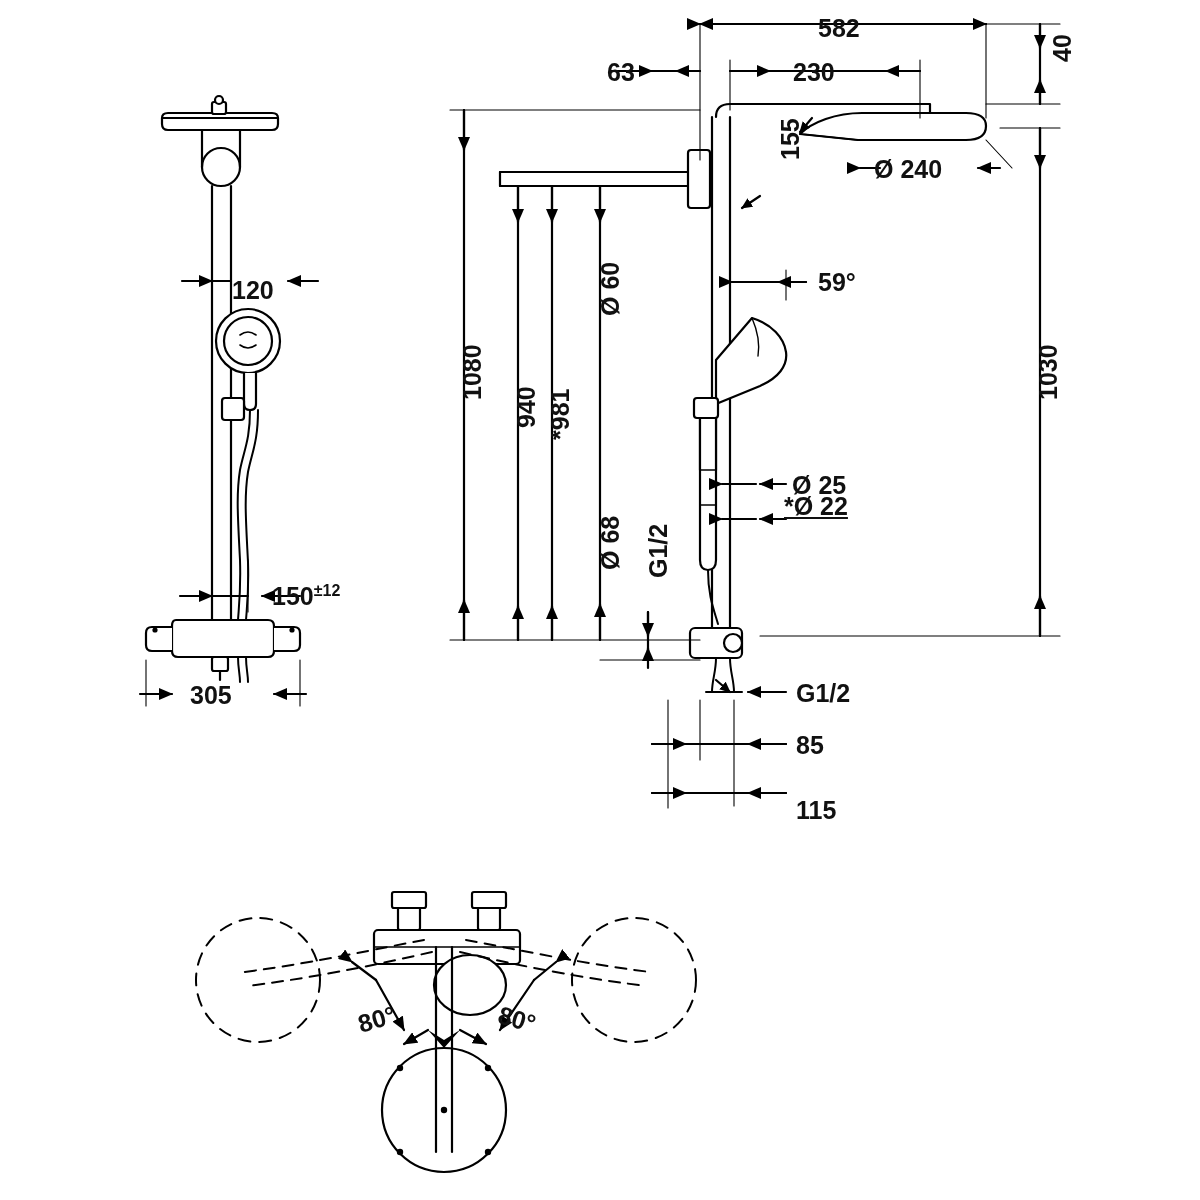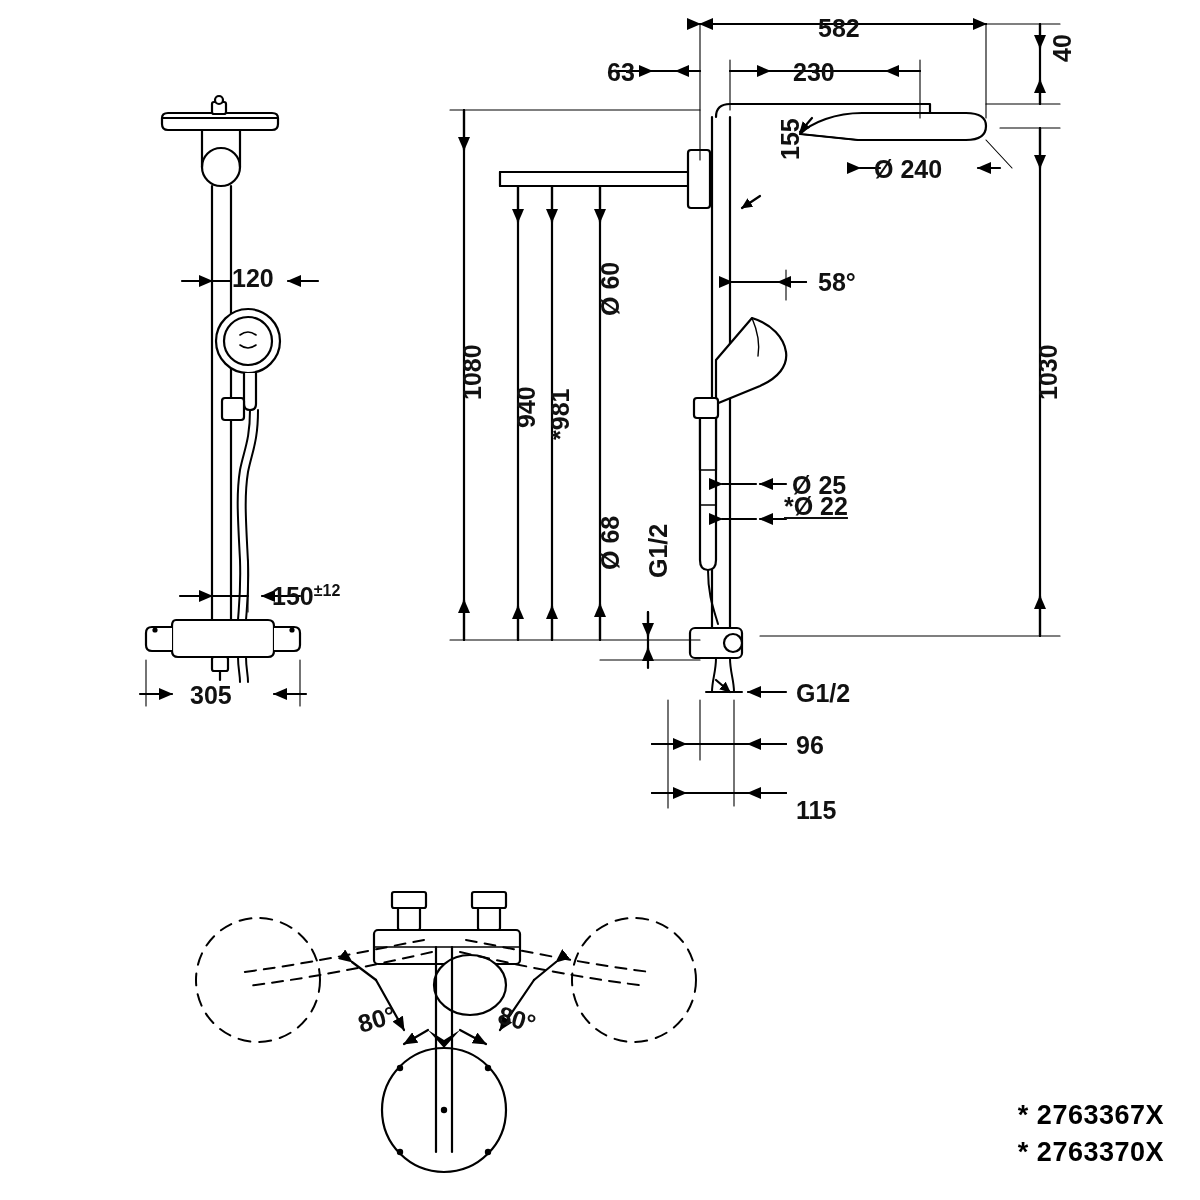--- a/index.html
+++ b/index.html
@@ -229,49 +229,45 @@
     <line x1="352" y1="962" x2="376" y2="980" marker-start="url(#ar)"></line>
     <line x1="376" y1="980" x2="404" y2="1030" marker-end="url(#ar)"></line>
     <line x1="556" y1="962" x2="534" y2="980" marker-start="url(#ar)"></line>
     <line x1="534" y1="980" x2="500" y2="1030" marker-end="url(#ar)"></line>
     <line x1="428" y1="1030" x2="404" y2="1044" marker-end="url(#ar)"></line>
     <line x1="460" y1="1030" x2="486" y2="1044" marker-end="url(#ar)"></line>
     <path d="M428,1030 L444,1048 L460,1030 L444,1040 Z" fill="#000" stroke="none"></path>
   </g>
 </svg>
 
-<div class="lbl" style="left:232px;top:264px;text-align:center;">120</div>
+<div class="lbl" style="left:232px;top:276px;text-align:center;">120</div>
 <div class="lbl" style="left:272px;top:582px;"><span>150</span><span class="sup">±12</span></div>
 <div class="lbl" style="left:190px;top:681px;">305</div>
 
 <div class="lbl" style="left:818px;top:14px;">582</div>
 <div class="lbl" style="left:607px;top:58px;text-align:center;">63</div>
 <div class="lbl" style="left:793px;top:58px;">230</div>
 <div class="lbl rot" style="left:1048px;top:62px;">40</div>
 
 <div class="lbl" style="left:776px;top:160px;"><span class="rot" style="display:inline-block;">155</span></div>
 <div class="lbl" style="left:874px;top:155px;">Ø 240</div>
 
 <div class="lbl rot" style="left:458px;top:400px;">1080</div>
 <div class="lbl rot" style="left:512px;top:428px;">940</div>
 <div class="lbl rot" style="left:546px;top:440px;">*981</div>
 <div class="lbl rot" style="left:1034px;top:400px;">1030</div>
 <div class="lbl rot" style="left:596px;top:316px;">Ø 60</div>
 <div class="lbl rot" style="left:596px;top:570px;">Ø 68</div>
 <div class="lbl rot" style="left:644px;top:578px;">G1/2</div>
 
-<div class="lbl" style="left:818px;top:268px;">58°</div>
+<div class="lbl" style="left:818px;top:268px;">59°</div>
 <div class="lbl" style="left:792px;top:471px;">Ø 25</div>
 <div class="lbl" style="left:784px;top:492px;text-decoration:underline;">*Ø 22</div>
 
 <div class="lbl" style="left:796px;top:679px;">G1/2</div>
-<div class="lbl" style="left:796px;top:731px;">96</div>
+<div class="lbl" style="left:796px;top:731px;">85</div>
 <div class="lbl" style="left:796px;top:780px;margin-top:16px;">115</div>
 
 <div class="lbl" style="left:358px;top:1005px;transform:rotate(-16deg);">80°</div>
 <div class="lbl" style="left:498px;top:1005px;transform:rotate(16deg);">80°</div>
 
-<div class="codes">
-  <div>* 2763367X</div>
-  <div>* 2763370X</div>
+
 </div>
 
-</div>
-
 </body></html>

